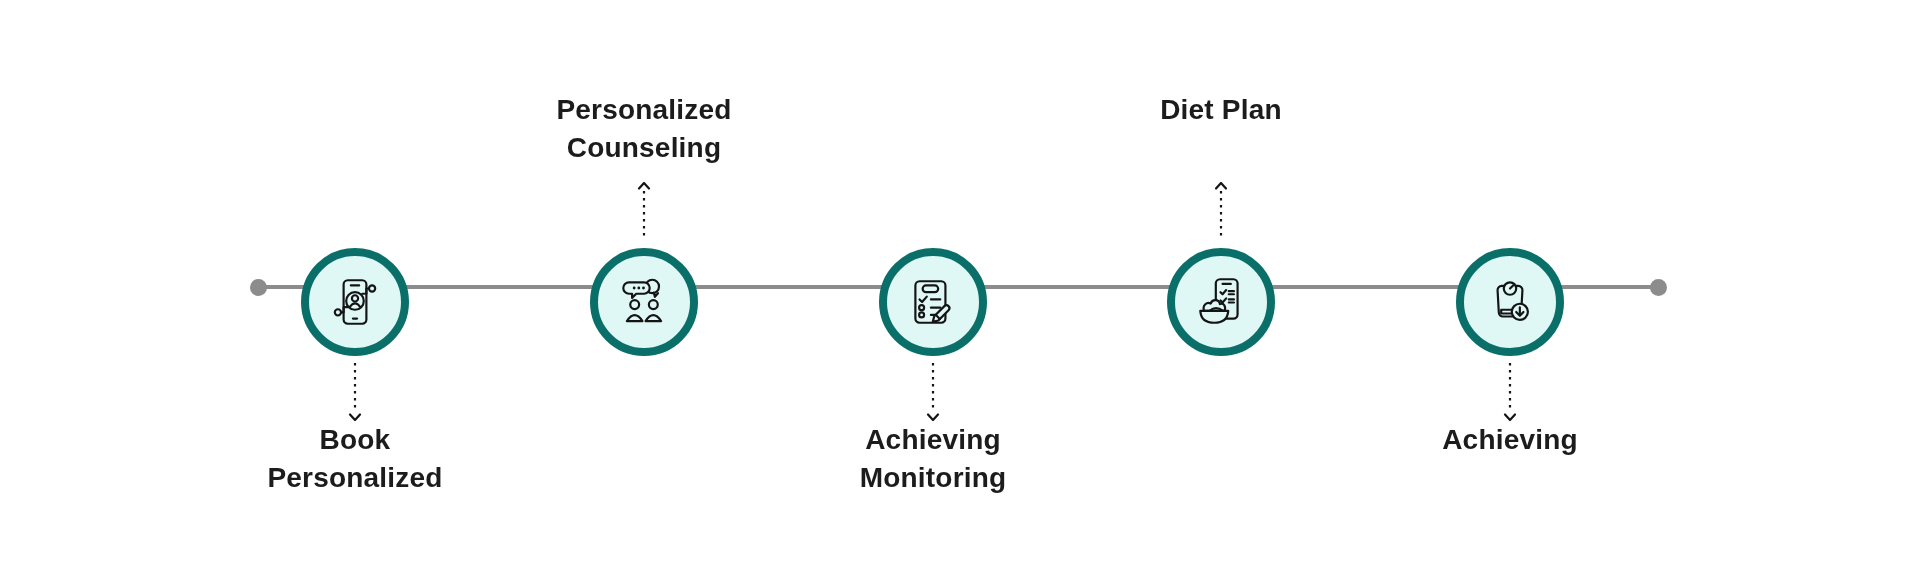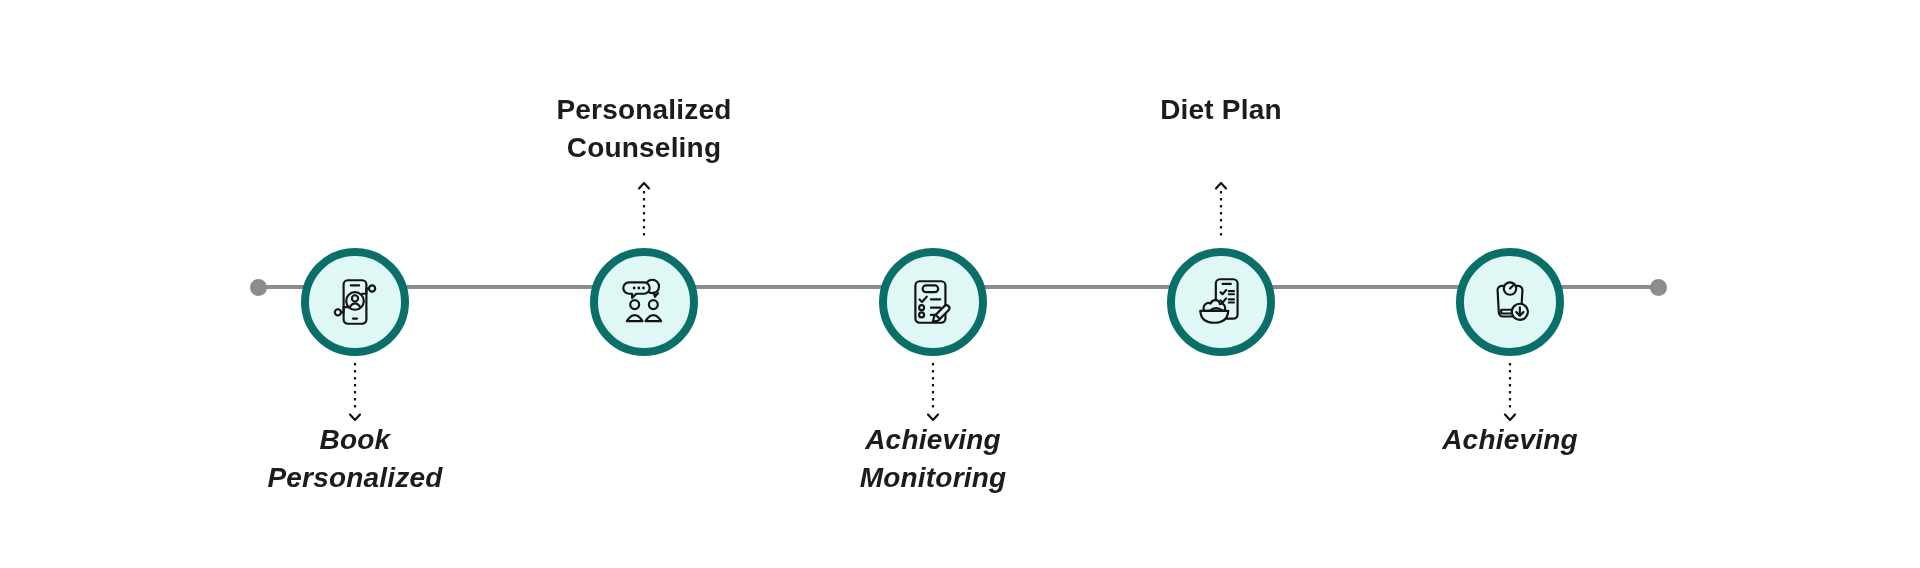--- a/index.html
+++ b/index.html
@@ -38,21 +38,21 @@
   }
   .circle svg{width:58px;height:58px;color:var(--icon-stroke);}
   .connector{position:absolute;left:50%;margin-left:-9px;width:18px;height:62px;color:var(--arrow);}
   .connector.up{top:164px;}
   .connector.down{top:347px;}
   .label{
     position:absolute;left:0;width:100%;text-align:center;
     font-size:28px;line-height:38px;font-weight:600;letter-spacing:.2px;
   }
   .label.above{top:76px;}
-  .label.below{top:406px;font-style:italic;}
+  .label.below{top:406px;}
   svg .ln{fill:none;stroke:currentColor;stroke-width:2.1;stroke-linecap:round;stroke-linejoin:round;}
   svg .fl{fill:var(--circle-fill);stroke:currentColor;stroke-width:2.1;stroke-linecap:round;stroke-linejoin:round;}
   svg .dt{fill:currentColor;stroke:none;}
 </style>
 </head>
 <body>
 
 <div class="track"></div>
 <div class="end-dot left"></div>
 <div class="end-dot right"></div>

